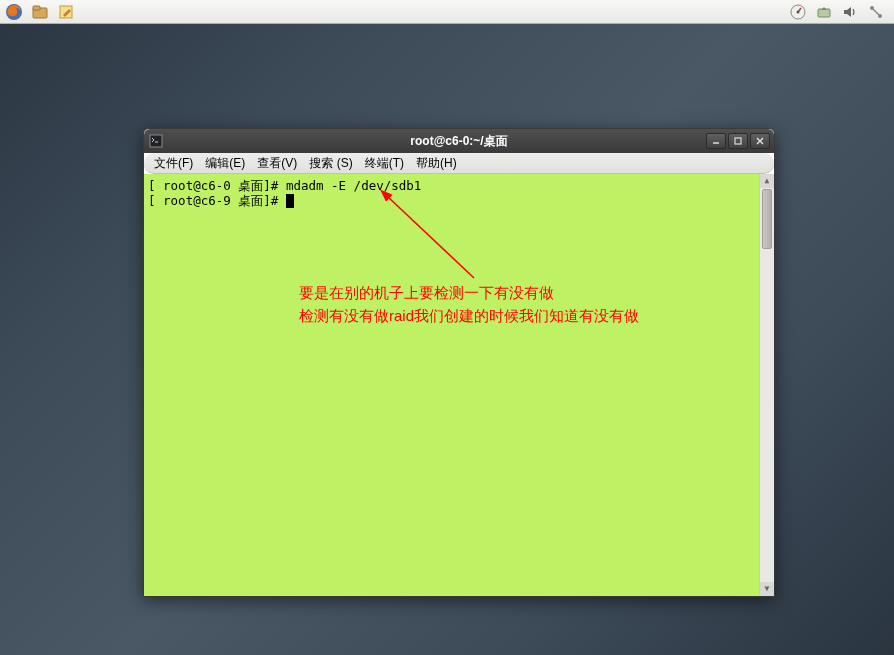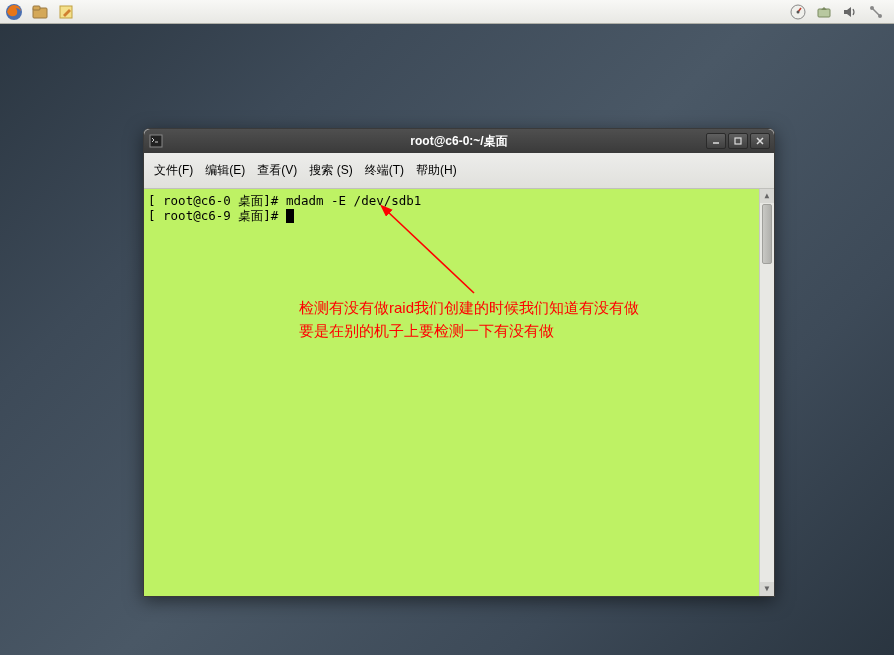--- a/index.html
+++ b/index.html
@@ -74,27 +74,28 @@
       width: 20px; height: 16px;
       background: linear-gradient(to bottom, #606060, #404040);
       border: 1px solid #2a2a2a;
       border-radius: 2px;
       display: flex; align-items: center; justify-content: center;
       cursor: pointer;
       color: #ddd;
       font-size: 10px;
     }
     .menubar {
-      height: 36px;
+      height: 21px;
       background: linear-gradient(to bottom, #ededeb 0%, #e0e0dc 100%);
       border-bottom: 1px solid #c0c0bc;
       display: flex;
       align-items: center;
       font-size: 12px;
       padding: 0 4px;
+      border-radius: 10px;
     }
     .menu-item {
       padding: 3px 6px;
       cursor: pointer;
     }
     .terminal-body {
       flex: 1;
       background: #bef264;
       color: #000;
       font-family: "DejaVu Sans Mono", monospace;
@@ -249,22 +250,22 @@
     <svg class="annotation-arrow" style="left:235px; top:14px;" width="110" height="100">
       <defs>
         <marker id="ah" markerWidth="10" markerHeight="10" refX="2" refY="3" orient="auto">
           <path d="M0,0 L0,6 L8,3 Z" fill="#ff0000"></path>
         </marker>
       </defs>
       <line x1="95" y1="90" x2="8" y2="8" stroke="#ff0000" stroke-width="1.6" marker-end="url(#ah)"></line>
     </svg>
 
     <div class="annotation-text" style="left:155px; top:108px;">
+      <div>要是在别的机子上要检测一下有没有做</div>
       <div>检测有没有做raid我们创建的时候我们知道有没有做</div>
-      <div>要是在别的机子上要检测一下有没有做</div>
     </div>
 
     <div class="scrollbar">
       <div class="scrollbar-btn up">▲</div>
       <div class="scrollbar-thumb"></div>
       <div class="scrollbar-btn down">▼</div>
     </div>
   </div>
 </div>
 

